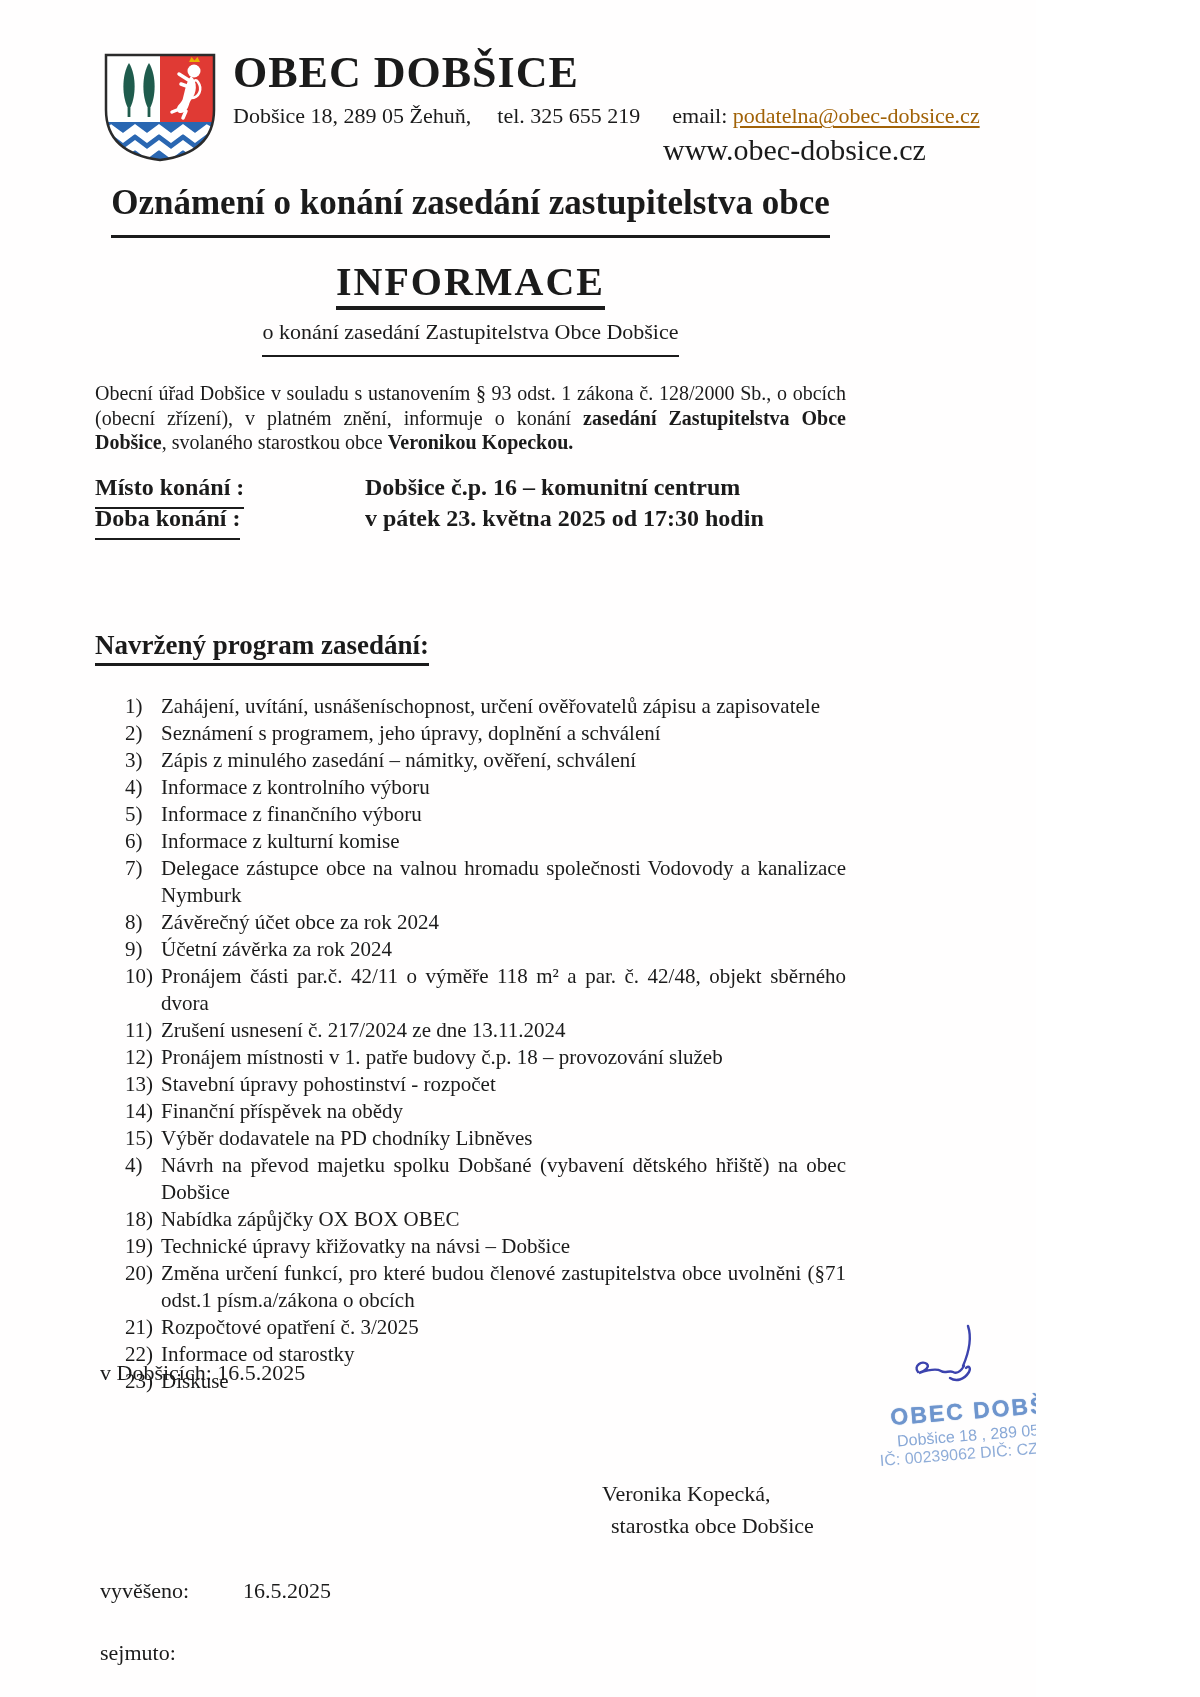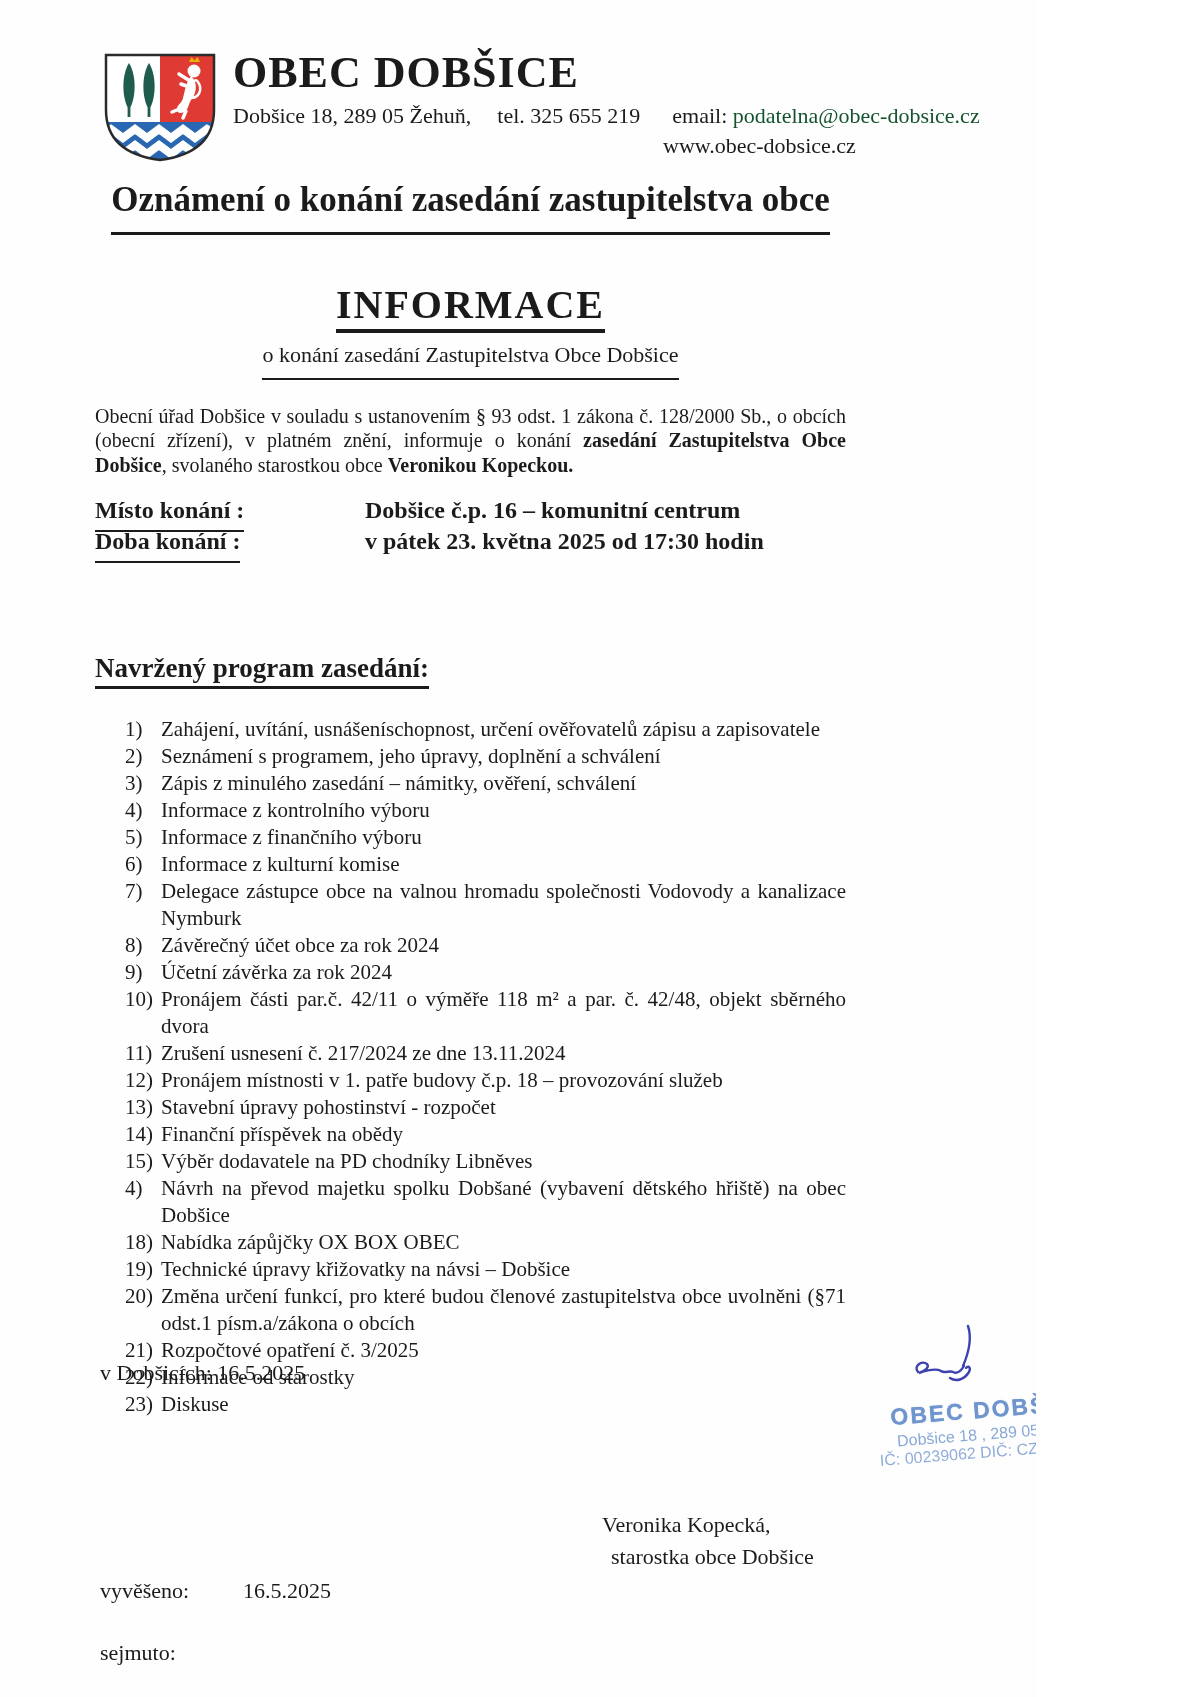--- a/index.html
+++ b/index.html
@@ -24,28 +24,28 @@
   .content{padding:50px 190px 0 95px;}
 
   
   .header{display:flex;align-items:flex-start;}
   .crest{flex:none;width:122px;height:114px;margin-left:4px;}
   .header-text{flex:1;padding-left:12px;}
   .org-name{font-size:44px;font-weight:bold;letter-spacing:1px;line-height:1.05;}
   .contact-line{font-size:22px;margin-top:7px;white-space:nowrap;}
   .sep1{display:inline-block;width:26px;}
   .sep2{display:inline-block;width:32px;}
-  .email{color:#14532d;text-underline-offset:3px;cursor:pointer;}
-  .website{font-size:22px;margin-top:4px;margin-left:430px;}
+  .email{color:#a16207;text-decoration:underline;text-underline-offset:3px;cursor:pointer;}
+  .website{font-size:30px;margin-top:4px;margin-left:430px;}
 
   
   .center{text-align:center;}
   .doc-title-wrap{margin-top:16px;}
   .doc-title{display:inline-block;font-size:35px;font-weight:bold;border-bottom:3px solid #1b1b1b;padding-bottom:12px;}
-  .info-heading-wrap{margin-top:46px;}
+  .info-heading-wrap{margin-top:20px;}
   .info-heading{display:inline-block;font-size:40px;font-weight:bold;letter-spacing:2px;border-bottom:4px solid #1b1b1b;padding-bottom:1px;}
   .info-sub-wrap{margin-top:9px;}
   .info-subheading{display:inline-block;font-size:22px;font-weight:normal;border-bottom:2px solid #1b1b1b;padding-bottom:10px;}
 
   .intro{margin-top:24px;font-size:20px;line-height:1.22;text-align:justify;}
   .intro .b{font-weight:bold;}
 
   
   .meeting{margin-top:18px;}
   .mrow{font-size:24px;font-weight:bold;line-height:31px;}
@@ -65,21 +65,21 @@
   .signature{position:absolute;left:898px;top:1320px;}
   .stamp{
     position:absolute;left:870px;top:1396px;width:245px;
     color:var(--stamp-color);text-align:center;white-space:nowrap;
     transform:rotate(-4.5deg);
     font-family:"Liberation Sans","DejaVu Sans",sans-serif;
   }
   .stamp-l1{font-size:23px;font-weight:bold;letter-spacing:2px;opacity:.88;text-shadow:0 0 1px var(--stamp-color);}
   .stamp-l2{font-size:16px;margin-top:2px;opacity:.72;}
   .stamp-l3{font-size:16px;opacity:.68;}
-  .signer{position:absolute;left:602px;top:1509px;font-size:22px;line-height:32px;}
+  .signer{position:absolute;left:602px;top:1478px;font-size:22px;line-height:32px;}
   .signer-role{padding-left:9px;}
   .posted{position:absolute;left:100px;top:1578px;font-size:22px;}
   .plabel{display:inline-block;width:143px;}
   .removed{position:absolute;left:100px;top:1640px;font-size:22px;}
 </style>
 </head>
 <body>
 
 <div class="page">
   <div class="content">

